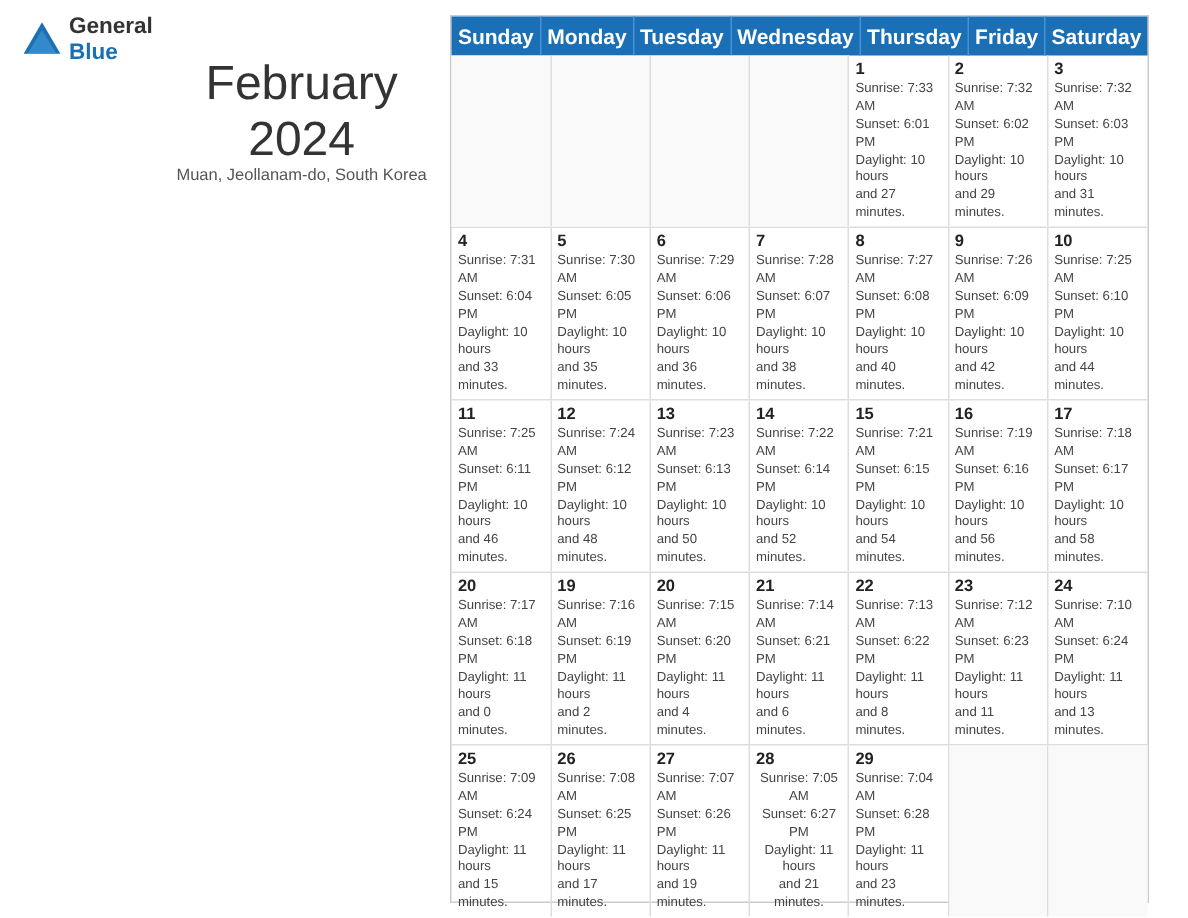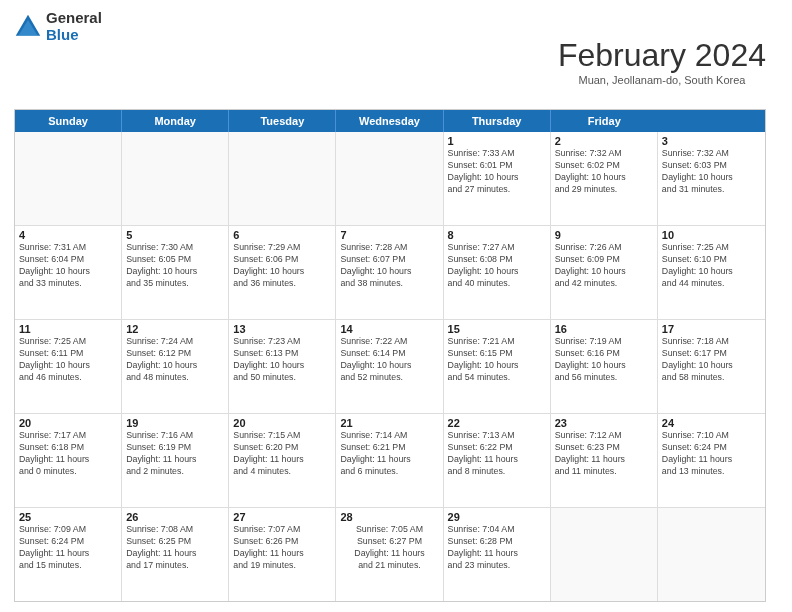--- a/index.html
+++ b/index.html
@@ -8,22 +8,21 @@
       background: #fff;
       width: 792px;
       height: 612px;
       overflow: hidden;
     }
     .page {
       width: 780px;
       height: 612px;
       padding: 10px 14px 10px 14px;
       display: flex;
-      flex-direction: column;
-      gap: 17px;
+      flex-direction: row;
     }
     .header {
       display: flex;
       justify-content: space-between;
       align-items: flex-start;
       margin-bottom: 6px;
     }
     .logo {
       display: flex;
       align-items: center;
@@ -67,21 +66,21 @@
       flex-direction: column;
       border: 1px solid #ccc;
     }
     .cal-header {
       display: grid;
       grid-template-columns: repeat(7, 1fr);
       background: #1a6fb5;
     }
     .cal-header-cell {
       color: #fff;
-      font-size: 11px;
+      font-size: 14px;
       font-weight: bold;
       padding: 5px 4px;
       text-align: center;
       border-right: 1px solid #4a90d9;
     }
     .cal-header-cell:last-child { border-right: none; }
     .cal-body {
       flex: 1;
       display: flex;
       flex-direction: column;
@@ -137,20 +136,21 @@
   </div>
 
   <div class="calendar">
     <div class="cal-header" id="cal-header">
         <div class="cal-header-cell">Sunday</div>
         <div class="cal-header-cell">Monday</div>
         <div class="cal-header-cell">Tuesday</div>
         <div class="cal-header-cell">Wednesday</div>
         <div class="cal-header-cell">Thursday</div>
         <div class="cal-header-cell">Friday</div>
+        <div class="cal-header-cell">Saturday</div>
       </div>
     <div class="cal-body" id="cal-body">
         <div class="cal-row">
           <div class="cal-cell empty"></div>
           <div class="cal-cell empty"></div>
           <div class="cal-cell empty"></div>
           <div class="cal-cell empty"></div>
           <div class="cal-cell">
             <div class="day-number">1</div>
             <div class="day-info" style="white-space: pre-line;">Sunrise: 7:33 AM

